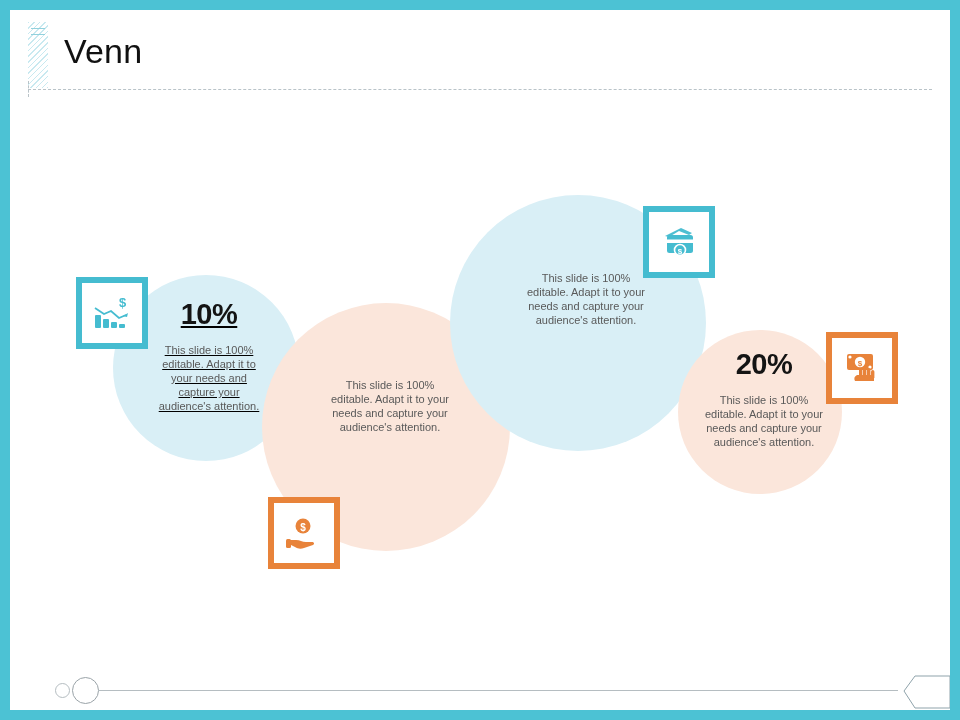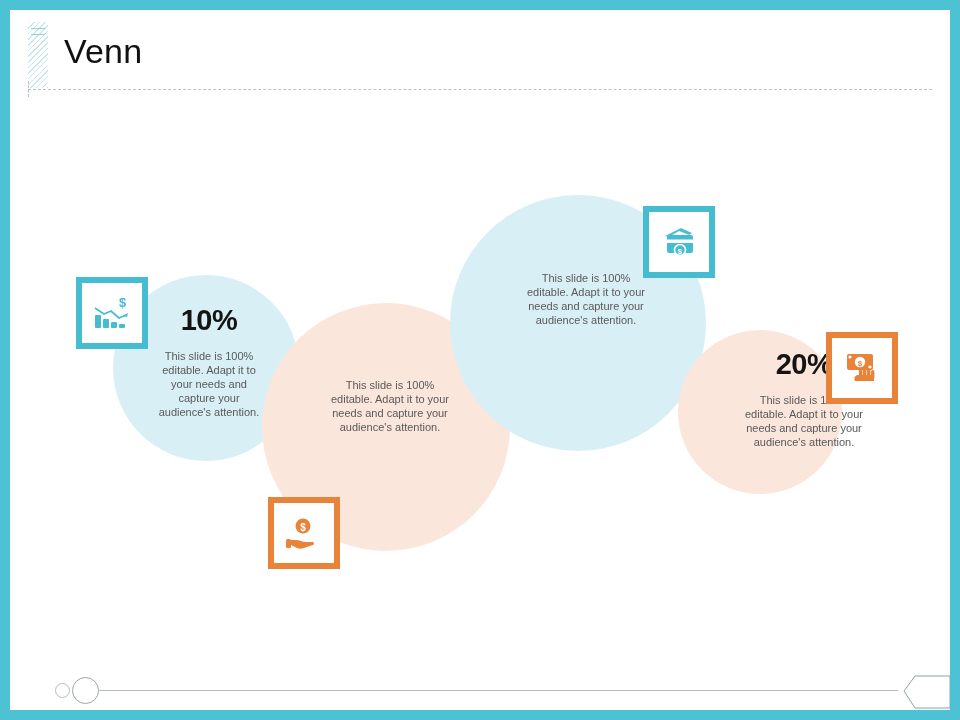--- a/index.html
+++ b/index.html
@@ -206,34 +206,34 @@
     <div class="venn-stage">
 
       <div class="bubble blue" style="left:103px; top:175px; width:186px; height:186px;"></div>
 
       <div class="bubble peach" style="left:252px; top:203px; width:248px; height:248px;"></div>
 
       <div class="bubble blue" style="left:440px; top:95px; width:256px; height:256px;"></div>
 
       <div class="bubble peach" style="left:668px; top:230px; width:164px; height:164px;"></div>
 
-      <div class="bubble-content" style="left:136px; top:206px; width:126px;">
+      <div class="bubble-content" style="left:136px; top:200px; width:126px;text-decoration:underline;">
         <div class="pct">10%</div>
         <div class="desc">This slide is 100% editable. Adapt it to your needs and capture your audience's attention.</div>
       </div>
 
       <div class="bubble-content" style="left:312px; top:270px; width:136px;">
         <div class="desc">This slide is 100% editable. Adapt it to your needs and capture your audience's attention.</div>
       </div>
 
       <div class="bubble-content" style="left:508px; top:163px; width:136px;">
         <div class="desc">This slide is 100% editable. Adapt it to your needs and capture your audience's attention.</div>
       </div>
 
-      <div class="bubble-content" style="left:726px; top:250px; width:136px;">
+      <div class="bubble-content" style="left:686px; top:250px; width:136px;">
         <div class="pct">20%</div>
         <div class="desc">This slide is 100% editable. Adapt it to your needs and capture your audience's attention.</div>
       </div>
 
       <div class="icon-badge teal" style="left:66px; top:177px;">
         <span>
           <svg width="40" height="38" viewBox="0 0 40 38" fill="#45bcd0">
             <rect x="3" y="21" width="6" height="13" rx="1"></rect>
             <rect x="11" y="25" width="6" height="9" rx="1"></rect>
             <rect x="19" y="28" width="6" height="6" rx="1"></rect>

